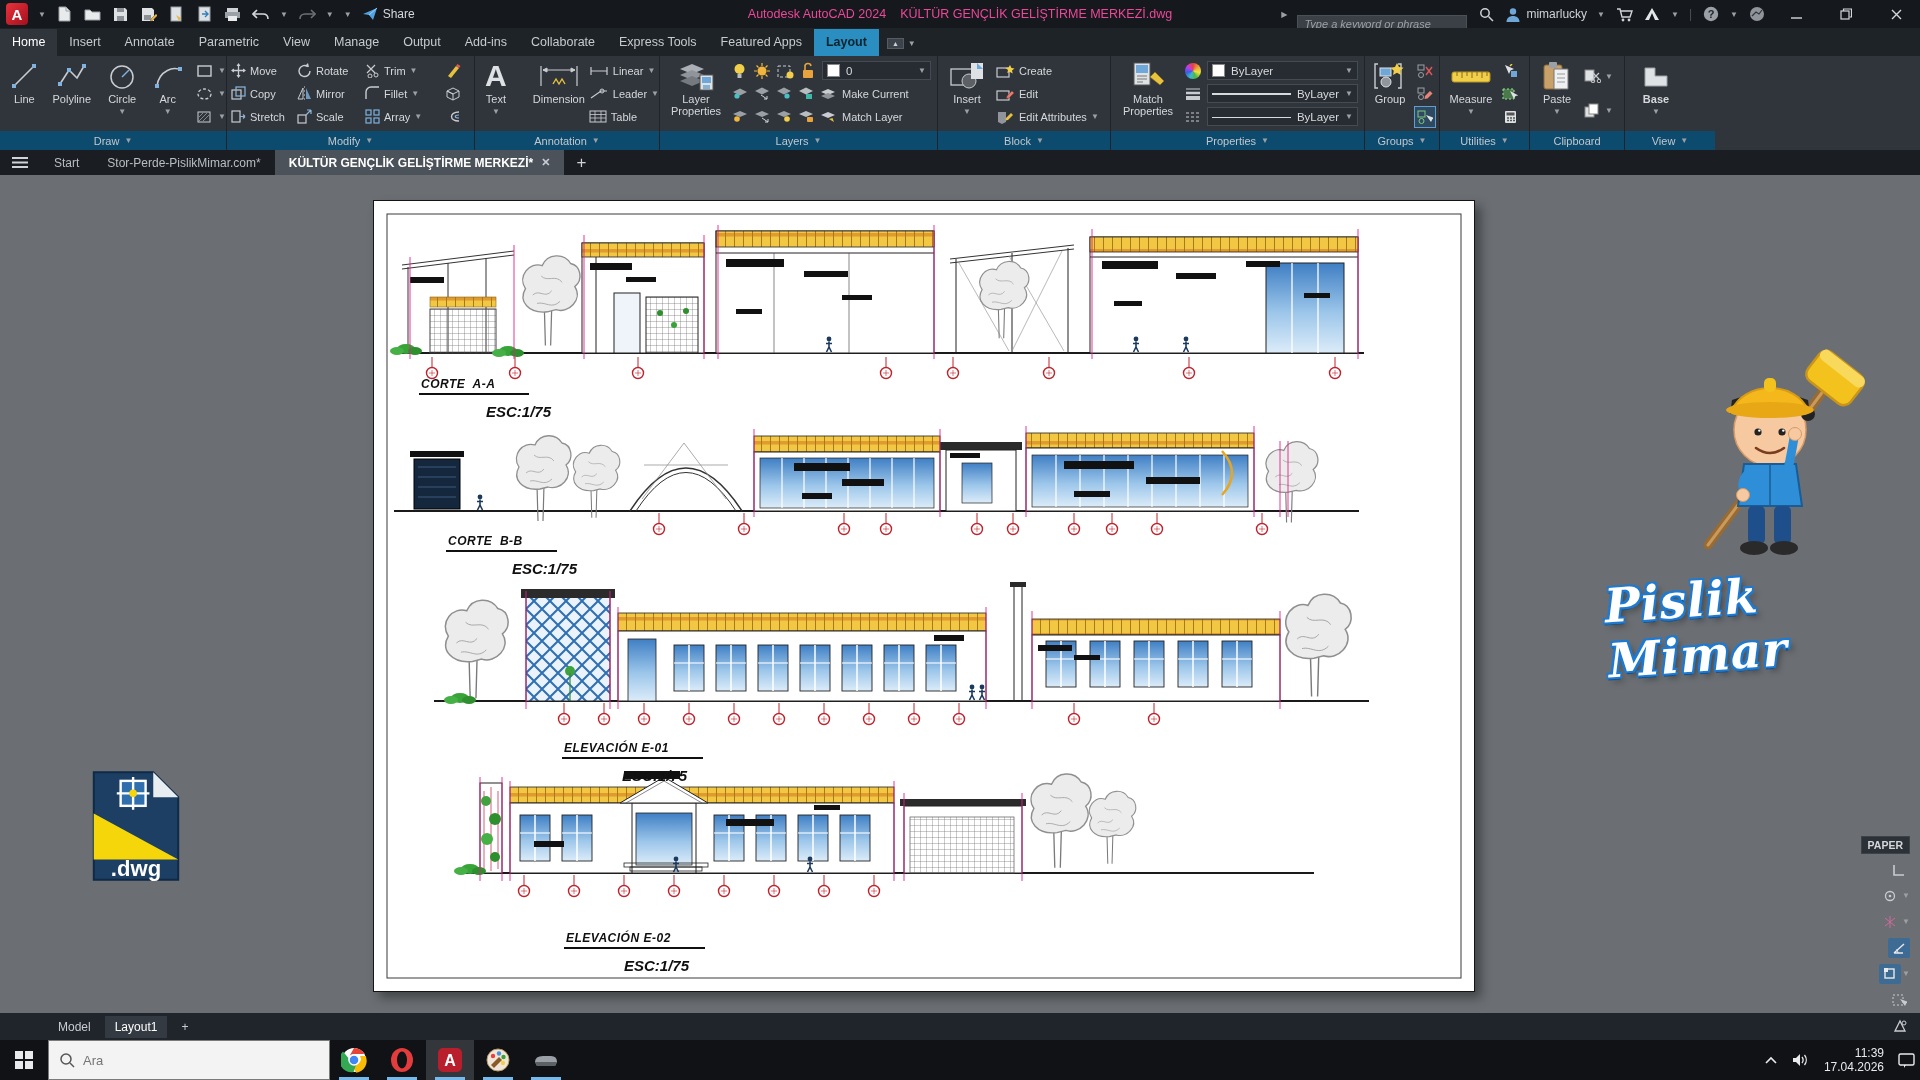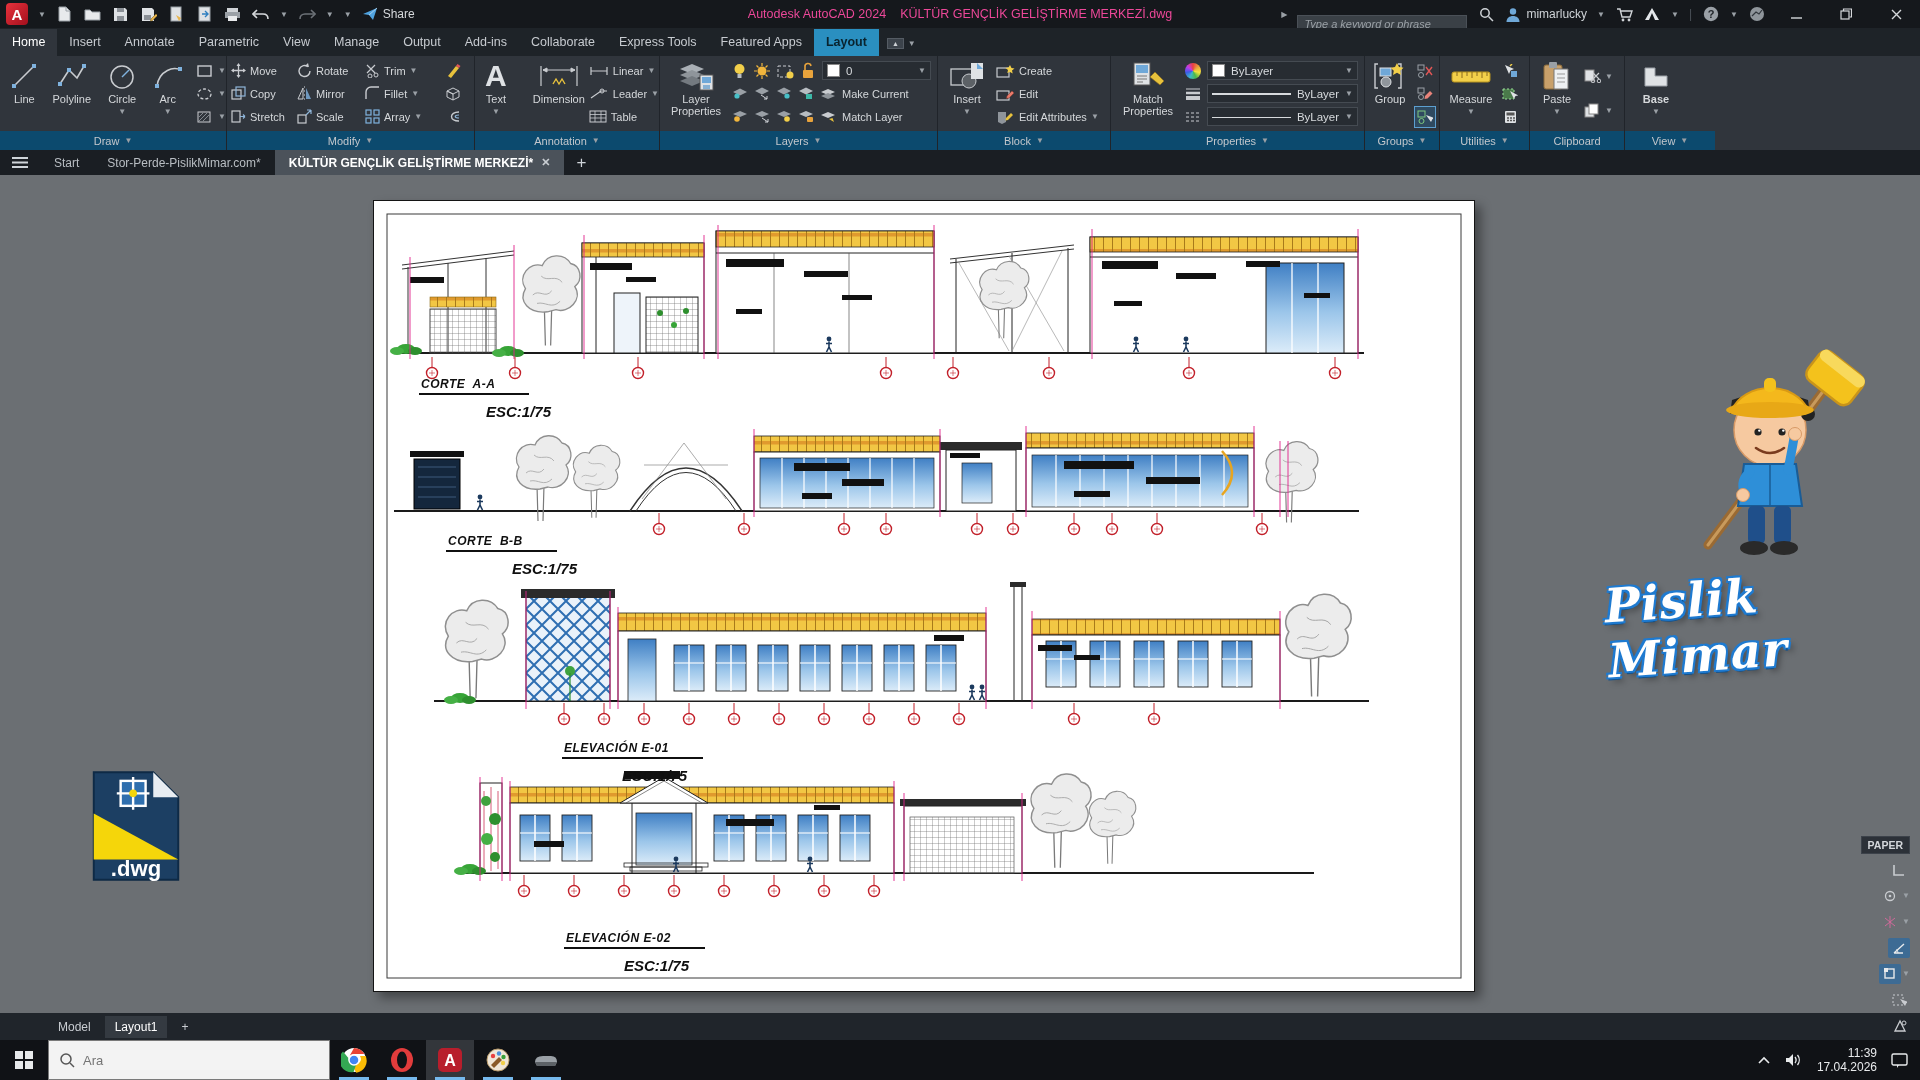--- a/index.html
+++ b/index.html
@@ -80,21 +80,21 @@
   .sicc{display:flex;align-items:center;gap:1px;}
 
   
   #taskbar{position:absolute;left:0;top:1040px;width:1920px;height:40px;background:#101216;display:flex;align-items:center;}
   #startbtn{width:48px;height:40px;display:flex;align-items:center;justify-content:center;}
   #tb-search{width:282px;height:40px;background:#f3f3f3;display:flex;align-items:center;gap:8px;padding:0 10px;border:1px solid #7a7a7a;}
   #tb-search input{border:none;background:transparent;font-size:13px;color:#555;outline:none;width:200px;}
   .tbapp{position:relative;width:48px;height:40px;display:flex;align-items:center;justify-content:center;}
   .tbapp.active{background:#33363b;}
   .tbapp .ul{position:absolute;left:9px;right:9px;bottom:0;height:3px;background:#76b9ed;}
-  #tray{margin-left:auto;display:flex;align-items:center;gap:14px;padding-right:11px;color:#e8eaec;}
+  #tray{margin-left:auto;display:flex;align-items:center;gap:14px;padding-right:4px;color:#e8eaec;}
   #clock{text-align:right;font-size:12px;line-height:14px;}
 </style>
 </head>
 <body>
 
 <div id="app">
 
   <div id="titlebar">
     <div class="qat">
       <span class="alogo">A</span>

